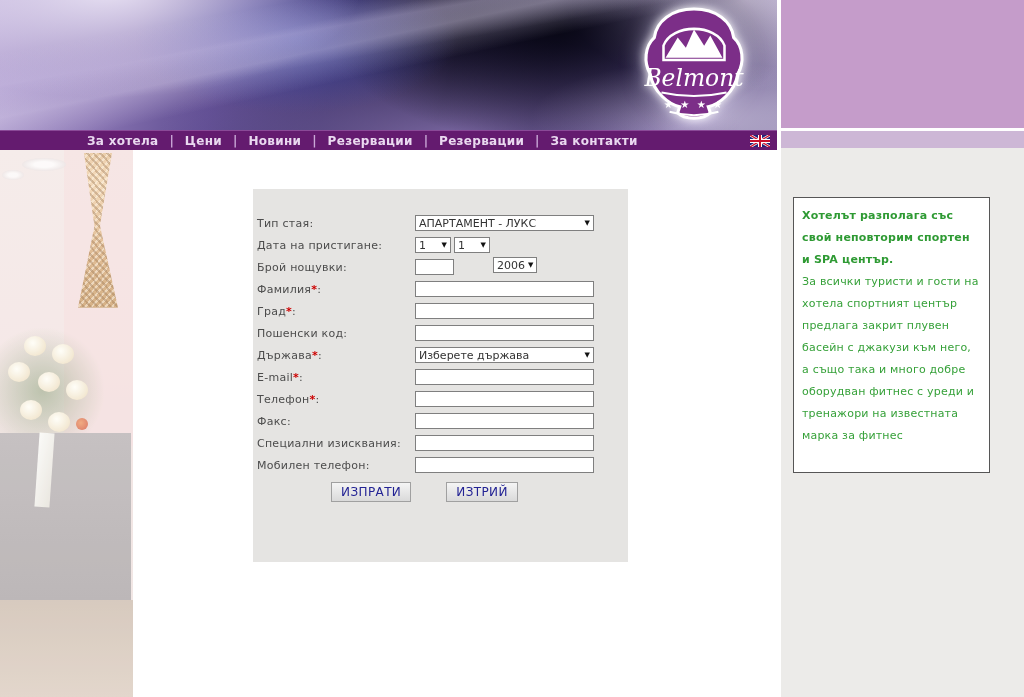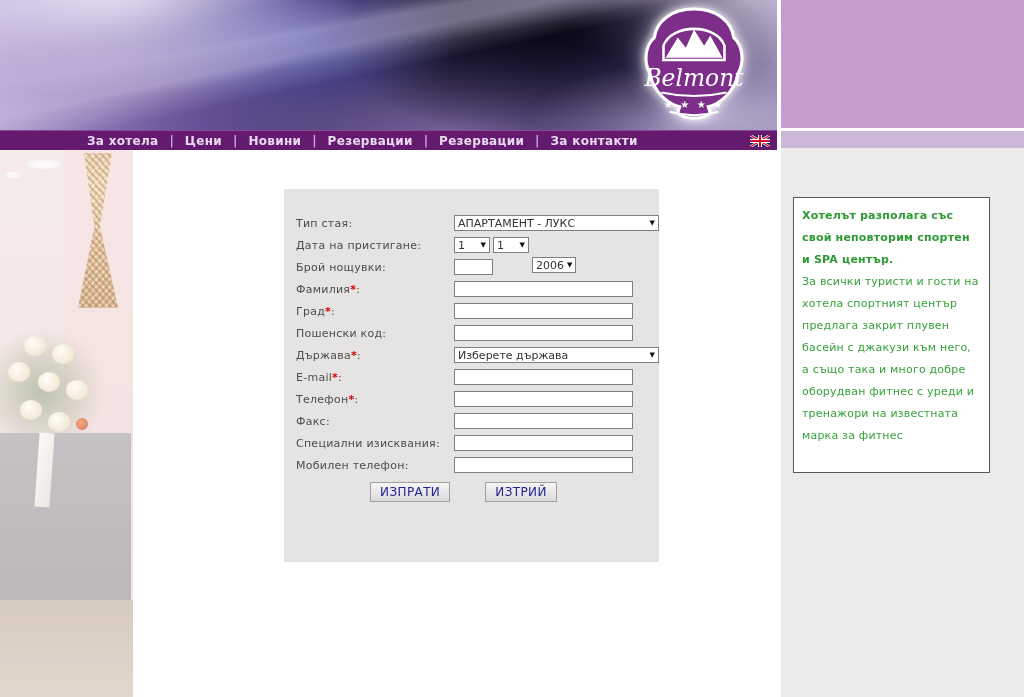--- a/index.html
+++ b/index.html
@@ -70,32 +70,32 @@
 
   
   .right-col{position:absolute;left:781px;top:148px;width:243px;height:549px;background:var(--raster);}
   .info-panel{position:absolute;left:793px;top:197px;width:197px;height:276px;box-sizing:border-box;
     background:#fff;border:1px solid #565656;padding:7px 8px 0 8px;overflow:hidden;}
   .info-panel p{margin:0;font-size:11px;line-height:22px;letter-spacing:.2px;}
   .info-bold{display:block;color:var(--greenbold);font-weight:bold;}
   .info-body{color:var(--green);}
 
   
-  .form-panel{position:absolute;left:284px;top:189px;width:375px;height:373px;box-sizing:border-box;
-    background:var(--panel);padding:23px 0 0 12px;}
+  .form-panel{position:absolute;left:253px;top:189px;width:375px;height:373px;box-sizing:border-box;
+    background:var(--panel);padding:23px 0 0 4px;}
   .frow{display:flex;align-items:center;height:22px;}
   .flabel{flex:0 0 158px;font-size:11px;color:#4c4c4c;letter-spacing:.25px;white-space:nowrap;}
   .flabel2{font-size:11px;color:#4c4c4c;letter-spacing:.25px;margin:0 7px 0 0;white-space:nowrap;}
   .req{color:var(--req);font-weight:bold;}
   .tinput{width:179px;height:16px;box-sizing:border-box;border:1px solid #7f7f7f;background:#fff;
     font-family:inherit;font-size:11px;padding:0 2px;}
   .tinput.small{width:39px;}
   .tinput.small2{width:42px;}
   .sel{display:inline-flex;justify-content:space-between;align-items:center;box-sizing:border-box;
-    width:208px;height:16px;border:1px solid #7f7f7f;background:#fff;font-size:11px;color:#333;
+    width:179px;height:16px;border:1px solid #7f7f7f;background:#fff;font-size:11px;color:#333;
     padding:0 3px;cursor:pointer;white-space:nowrap;}
   .sel .arrow{font-size:7px;color:#111;margin-left:3px;}
   .sel.d1{width:36px;margin-right:3px;}
   .sel.d2{width:36px;margin-right:3px;}
   .sel.d3{width:44px;margin-top:40px;}
   .divider{width:27px;height:0;border-top:1px solid #9a9a9a;border-bottom:1px solid #ffffff;margin:0 2px 0 2px;}
   .btnrow{display:flex;align-items:center;margin-top:6px;}
   .btn{height:20px;padding:0 9px;margin:0;font-family:inherit;font-size:12px;letter-spacing:.4px;
     color:var(--btntext);background:linear-gradient(#f5f5f5,#dadada);border:1px solid #a0a0a0;cursor:pointer;}
   .btn.submit{margin-left:74px;}

